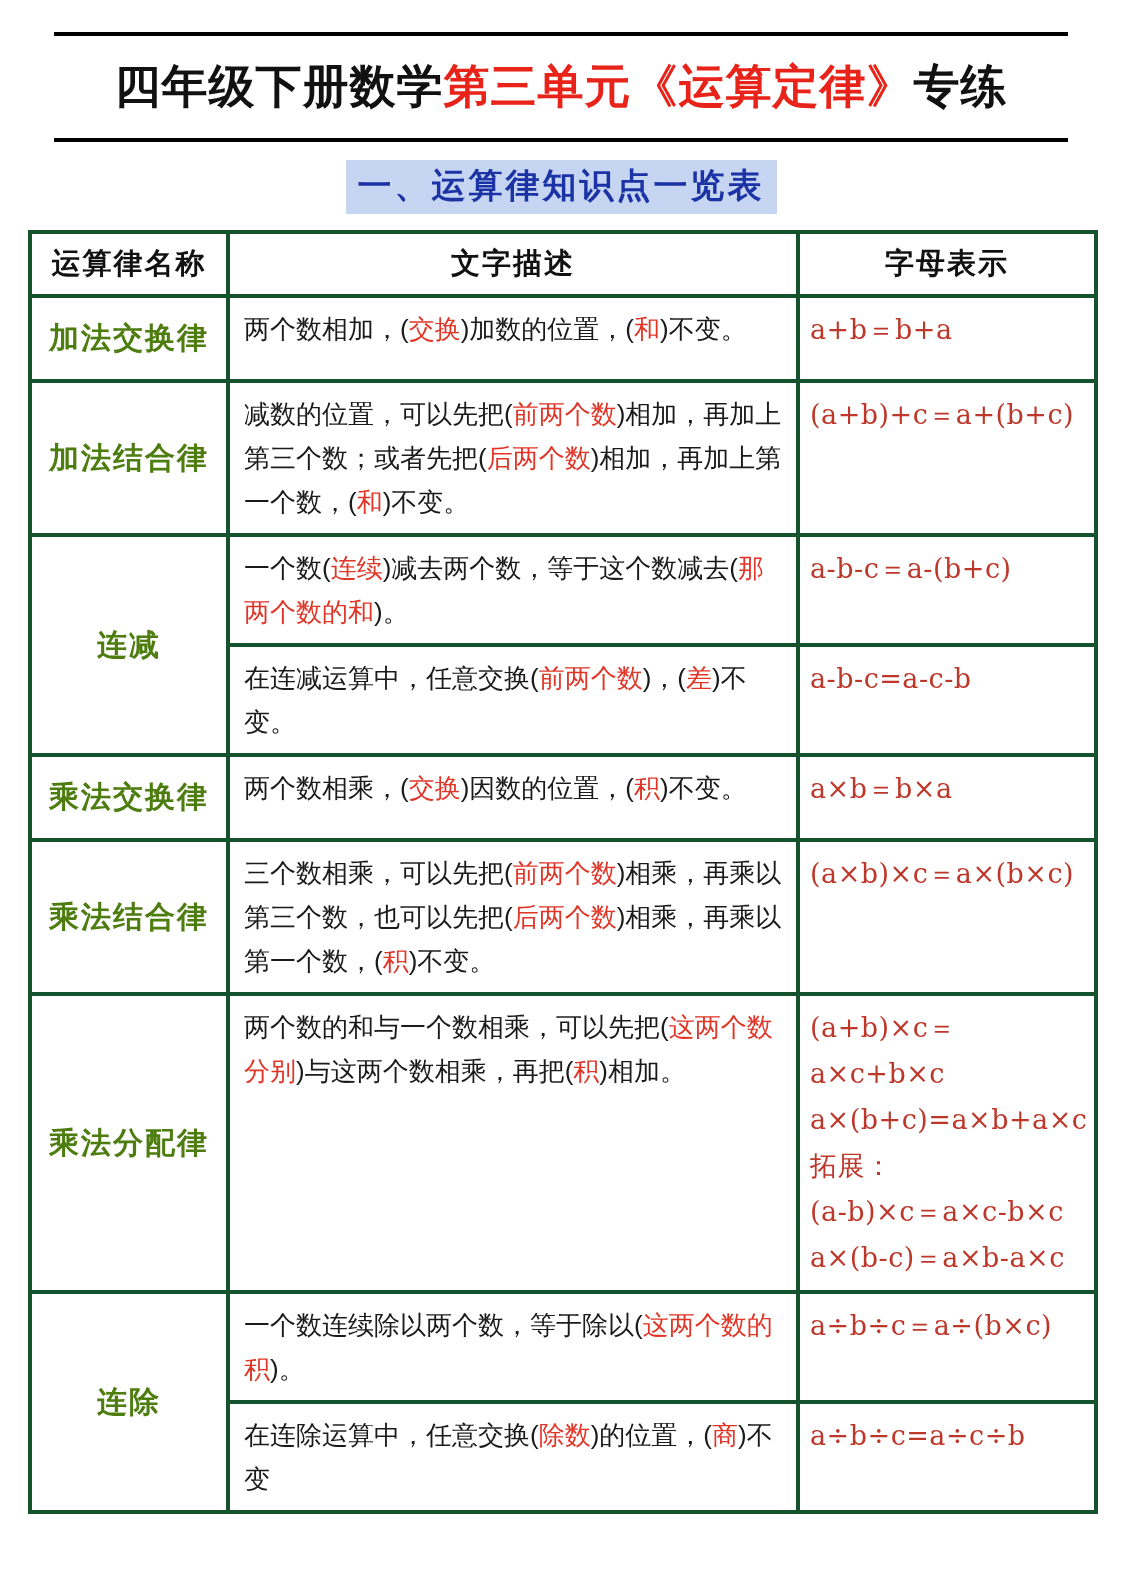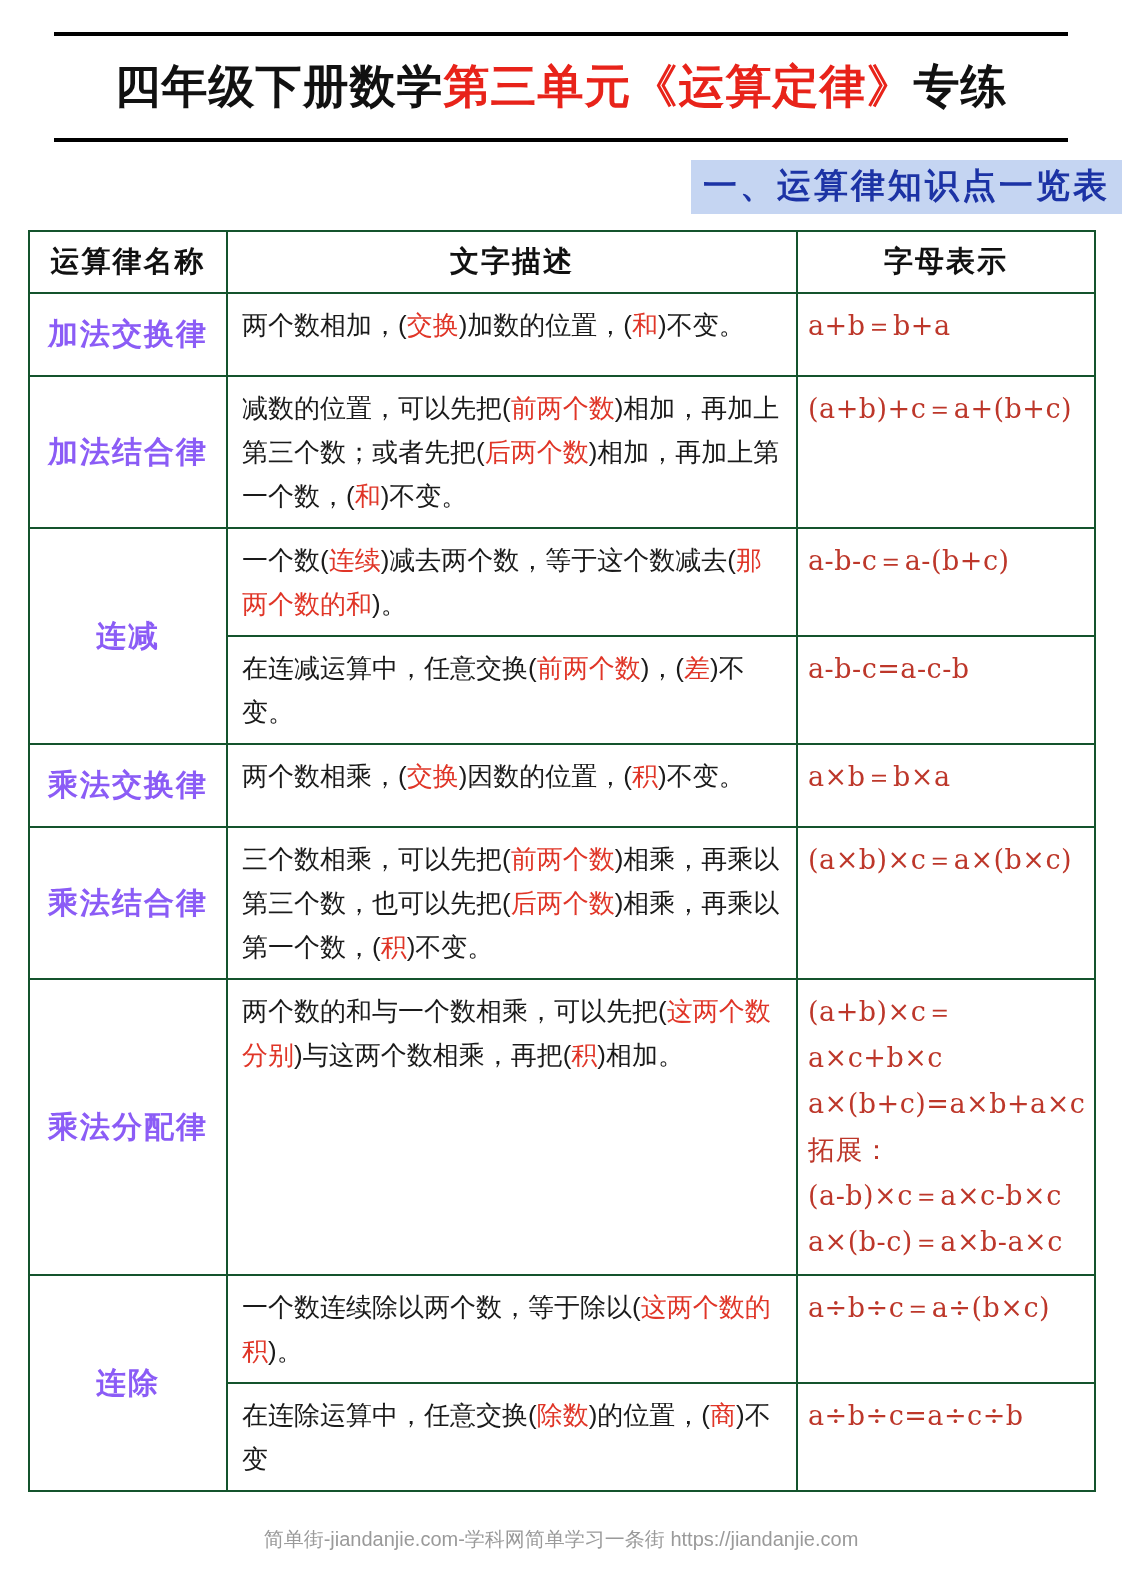--- a/index.html
+++ b/index.html
@@ -22,52 +22,52 @@
   .title{
     margin:0;
     font-size:46px;
     font-weight:900;
     color:#111111;
     letter-spacing:1px;
     white-space:nowrap;
   }
   .title .t-red{color:#e8231a;}
   
-  .subtitle-wrap{text-align:right;margin-top:18px;}
+  .subtitle-wrap{text-align:center;margin-top:18px;}
   .subtitle{
     display:inline-block;
     background:#c5d5f2;
     color:#1c33a5;
     font-size:34px;
     font-weight:700;
     letter-spacing:3px;
     padding:3px 12px 5px 12px;
   }
   
   table.law-table{
     width:1066px;
     margin:16px 28px 0 28px;
     border-collapse:collapse;
     table-layout:fixed;
   }
   .law-table th,.law-table td{
-    border:2px solid #14532d;
+    border:4px solid #14532d;
     box-sizing:border-box;
   }
   .law-table th{
     font-size:29px;
     font-weight:700;
     color:#111111;
     text-align:center;
     padding:10px 4px;
     letter-spacing:2px;
     background:#ffffff;
   }
   td.name-cell{
-    color:#8b5cf6;
+    color:#4d7c0f;
     font-size:30px;
     font-weight:700;
     text-align:center;
     vertical-align:middle;
     letter-spacing:2px;
     padding:20px 4px;
   }
   td.desc-cell{
     font-size:26px;
     line-height:44px;
@@ -185,15 +185,14 @@
         </tr>
         <tr>
           <td class="desc-cell"><span>在连除运算中，任意交换(</span><span class="seg-r">除数</span><span>)的位置，(</span><span class="seg-r">商</span><span>)不变</span></td>
           <td class="formula-cell">
             <div>a÷b÷c=a÷c÷b</div>
           </td>
         </tr>
       </tbody>
   </table>
 
-  <div class="footer">简单街-jiandanjie.com-学科网简单学习一条街 https://jiandanjie.com</div>
 
 </div>
 
 </body></html>

